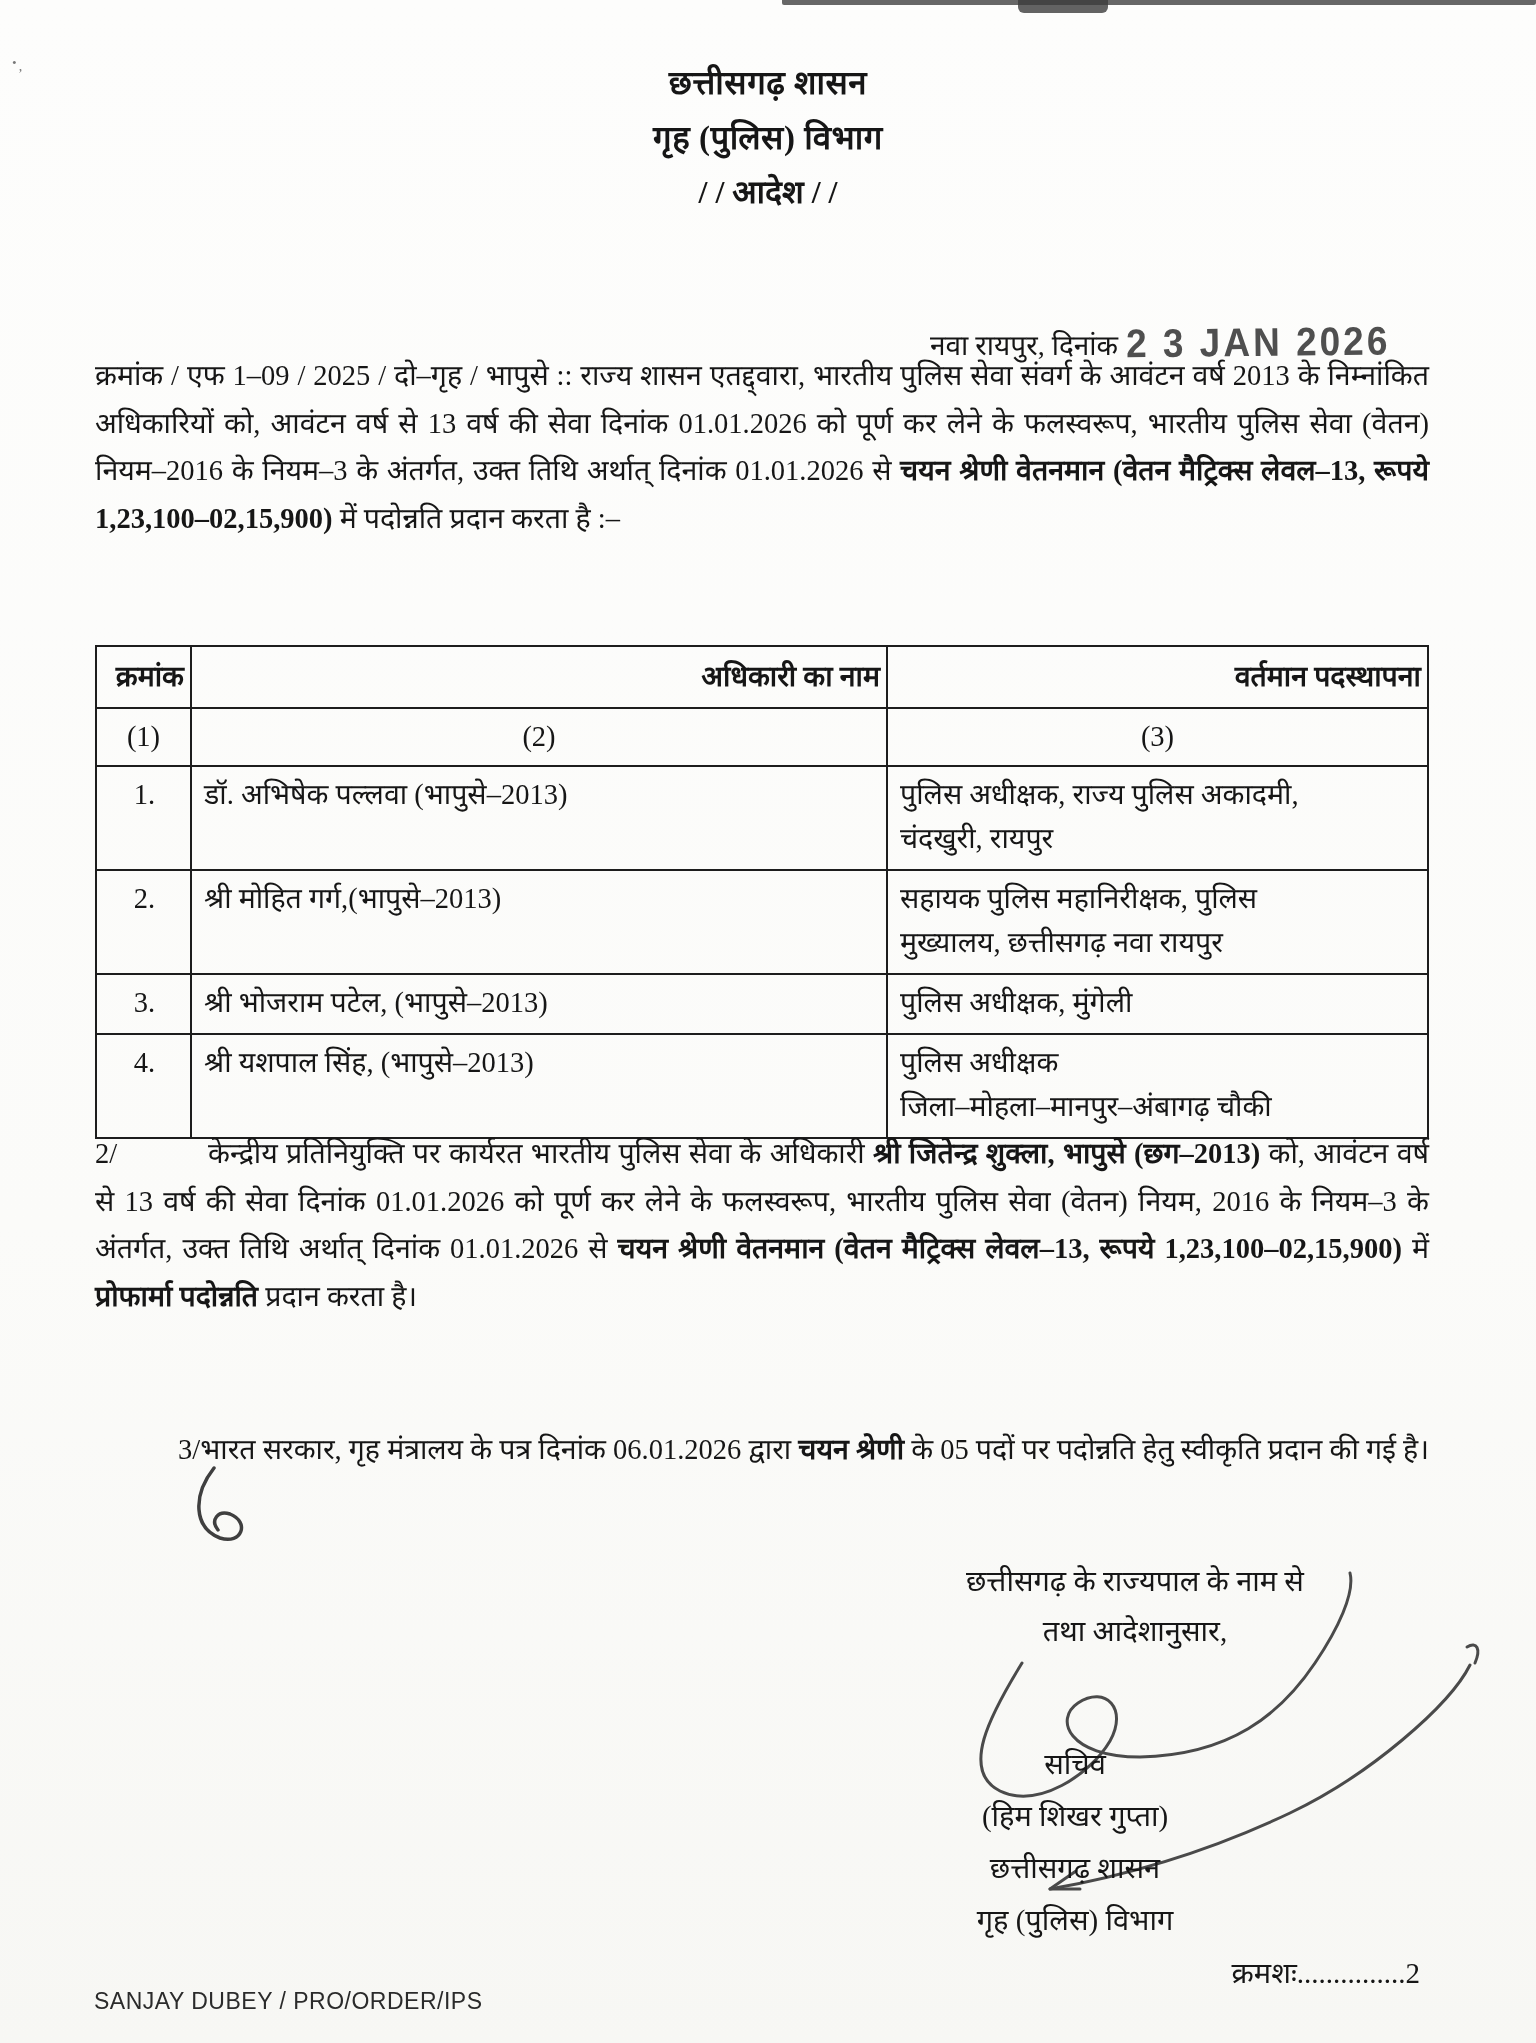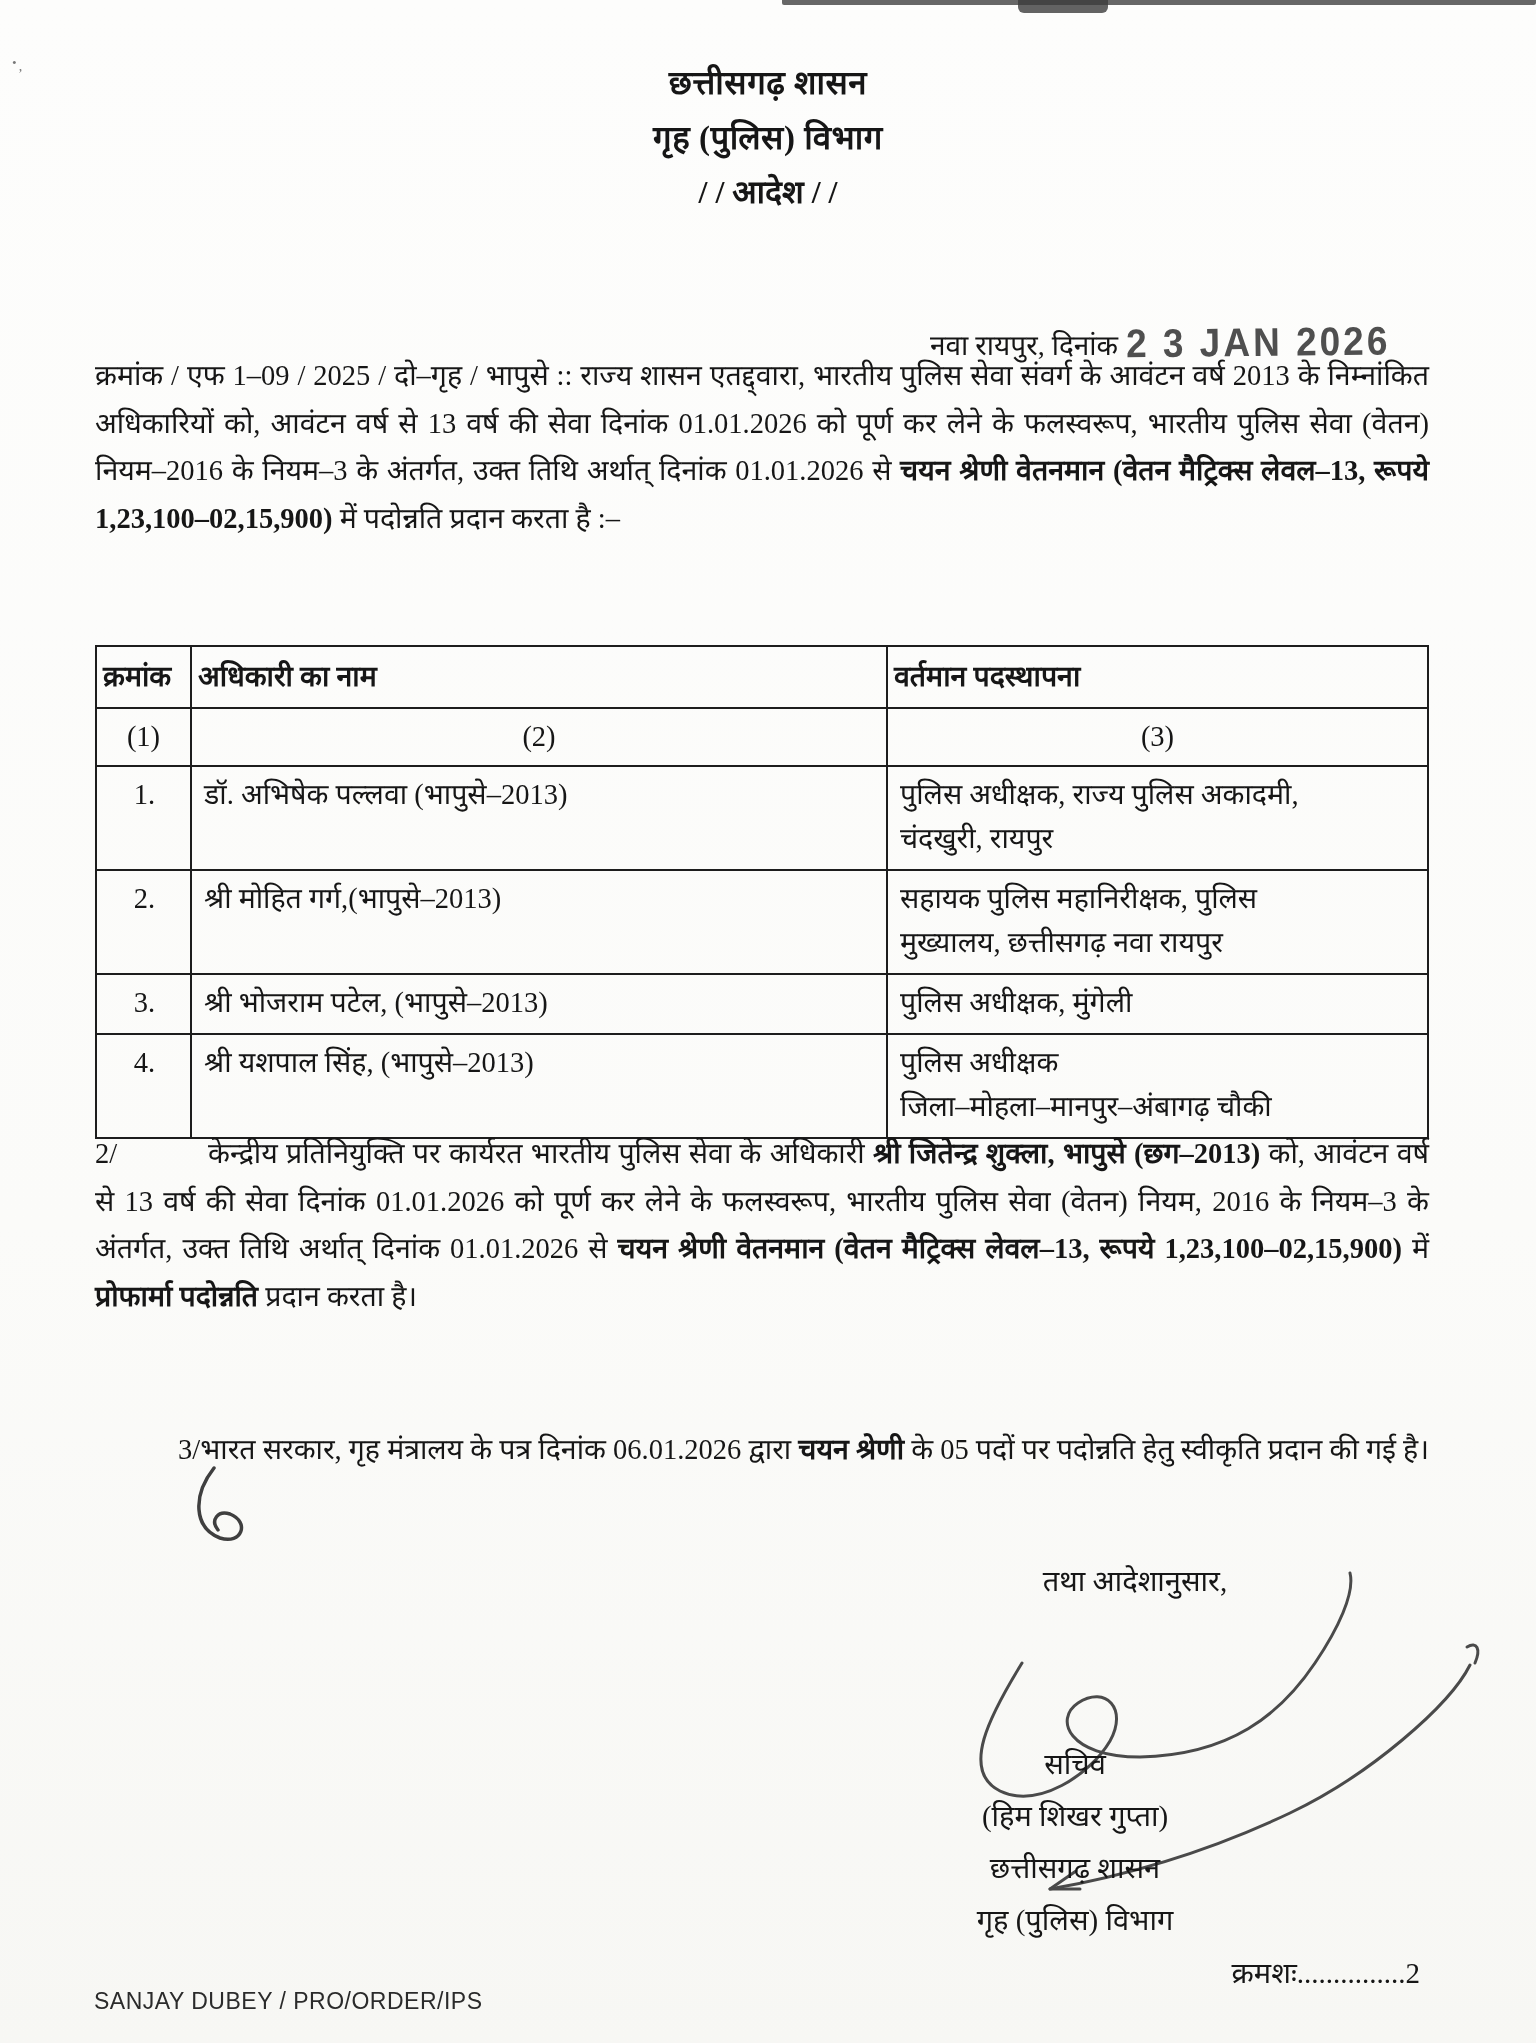--- a/index.html
+++ b/index.html
@@ -64,21 +64,21 @@
     border-collapse: collapse; table-layout: fixed;
     font-size: 28.5px;
   }
   .officers-table col.c1 { width: 95px; }
   .officers-table col.c2 { width: 696px; }
   .officers-table col.c3 { width: 541px; }
   .officers-table td, .officers-table th {
     border: 2.5px solid #1d1d1d; padding: 6px 10px 8px 12px;
     vertical-align: top; line-height: 44px;
   }
-  .officers-table th { font-weight: bold; text-align: left; padding: 8px 6px; }
+  .officers-table th { font-weight: bold; text-align: right; padding: 8px 6px; }
   .officers-table .colnum td { text-align: center; padding: 6px; }
   .officers-table .sno { text-align: center; }
   
   .sig-block {
     position: absolute; top: 1556px; left: 840px; width: 590px;
     text-align: center; font-size: 29px; line-height: 50px;
   }
   .sig-name-block {
     position: absolute; top: 1738px; left: 840px; width: 470px;
     text-align: center; font-size: 29px; line-height: 52px;
@@ -176,20 +176,21 @@
 
   <div class="para p3">
     <span class="p-label">3/</span><span>भारत सरकार, गृह मंत्रालय के पत्र दिनांक 06.01.2026 द्वारा </span><b>चयन श्रेणी</b><span> के 05 पदों पर पदोन्नति हेतु स्वीकृति प्रदान की गई है।</span>
   </div>
 
   <svg class="scribble-svg" width="95" height="95" viewBox="0 0 95 95">
     <path d="M 46 6 C 24 34, 26 66, 52 76 C 74 83, 82 60, 62 52 C 50 48, 42 58, 50 68" fill="none" stroke="#3f3f3f" stroke-width="3.5" stroke-linecap="round"></path>
   </svg>
 
   <div class="sig-block">
+    <div>छत्तीसगढ़ के राज्यपाल के नाम से</div>
     <div>तथा आदेशानुसार,</div>
   </div>
 
   <svg class="sig-svg" width="720" height="370" viewBox="0 0 720 370">
     <path d="M 212 118 C 180 170, 150 226, 190 246 C 228 264, 280 230, 300 196 C 318 164, 296 140, 268 158 C 244 174, 258 212, 330 212 C 420 210, 470 170, 505 118 C 528 84, 545 48, 540 28" fill="none" stroke="#4a4a4a" stroke-width="3" stroke-linecap="round"></path>
     <path d="M 660 120 C 640 160, 560 230, 480 268 C 400 306, 320 330, 240 344" fill="none" stroke="#4a4a4a" stroke-width="3" stroke-linecap="round"></path>
     <path d="M 240 344 l 26 -18 M 240 344 l 30 0" fill="none" stroke="#4a4a4a" stroke-width="3" stroke-linecap="round"></path>
     <path d="M 665 118 c 6 -14, 2 -22, -8 -16" fill="none" stroke="#4a4a4a" stroke-width="3" stroke-linecap="round"></path>
   </svg>
 

